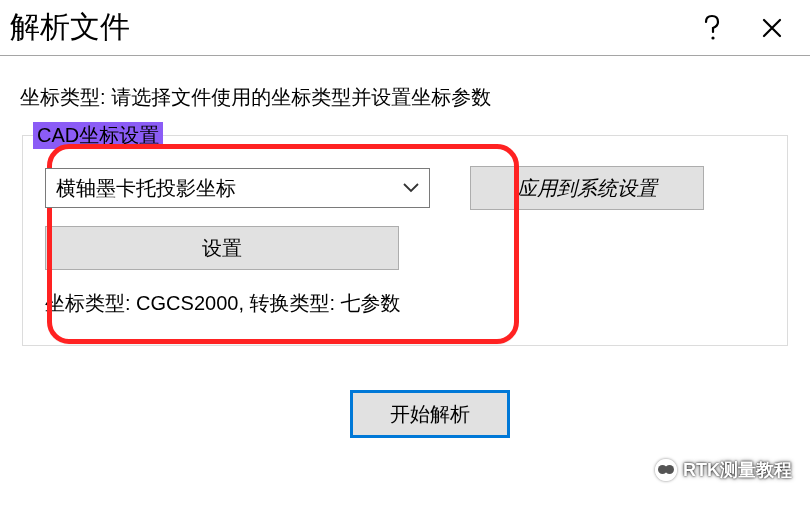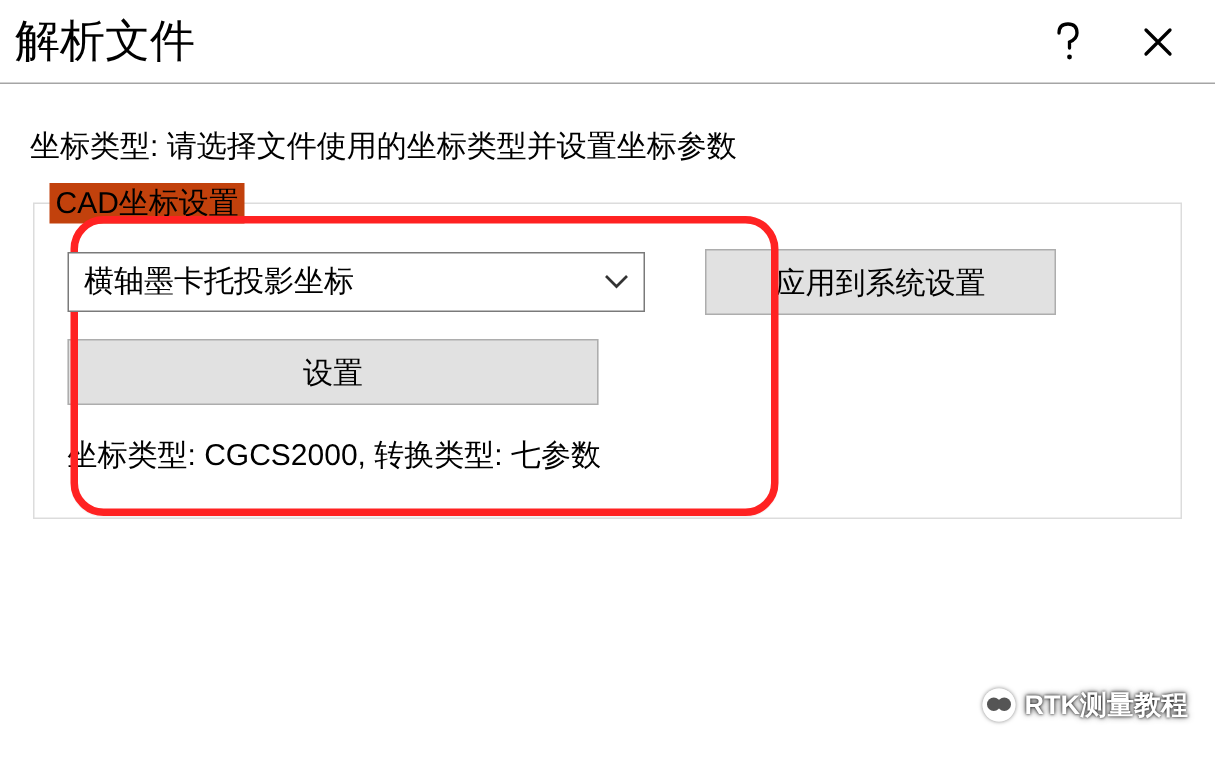--- a/index.html
+++ b/index.html
@@ -44,21 +44,21 @@
   .groupbox {
     position: relative;
     border: 1.5px solid #dcdcdc;
     margin: 0 4px;
     padding: 22px 22px 28px 22px;
   }
   .groupbox-label {
     position: absolute;
     top: -14px;
     left: 10px;
-    background: #c2410c;
+    background: #8b5cf6;
     padding: 0 4px;
     font-size: 20px;
   }
   .highlight-box {
     position: absolute;
     border: 5px solid #f22;
     border-radius: 22px;
     left: 24px;
     top: 8px;
     width: 472px;
@@ -97,20 +97,21 @@
   .apply-btn {
     width: 234px;
     height: 44px;
     background: #e1e1e1;
     border: 1.5px solid #adadad;
     font-size: 20px;
     cursor: default;
     display: flex;
     align-items: center;
     justify-content: center;
+    font-style: italic;
   }
   .row2 {
     margin-bottom: 20px;
   }
   .settings-btn {
     width: 354px;
     height: 44px;
     background: #e1e1e1;
     border: 1.5px solid #adadad;
     font-size: 20px;
@@ -220,20 +221,23 @@
     <div class="row2">
       <div class="settings-btn">
         <span>设置</span>
       </div>
     </div>
 
     <div class="coord-info">坐标类型: CGCS2000, 转换类型: 七参数</div>
   </div>
 
   <div class="btn-row">
+    <div class="dlg-btn primary">
+      <span>开始解析</span>
+    </div>
   </div>
 
 </div>
 
 <div class="watermark">
   <div class="wm-icon"></div>
   <span>RTK测量教程</span>
 </div>
 
 </body></html>

